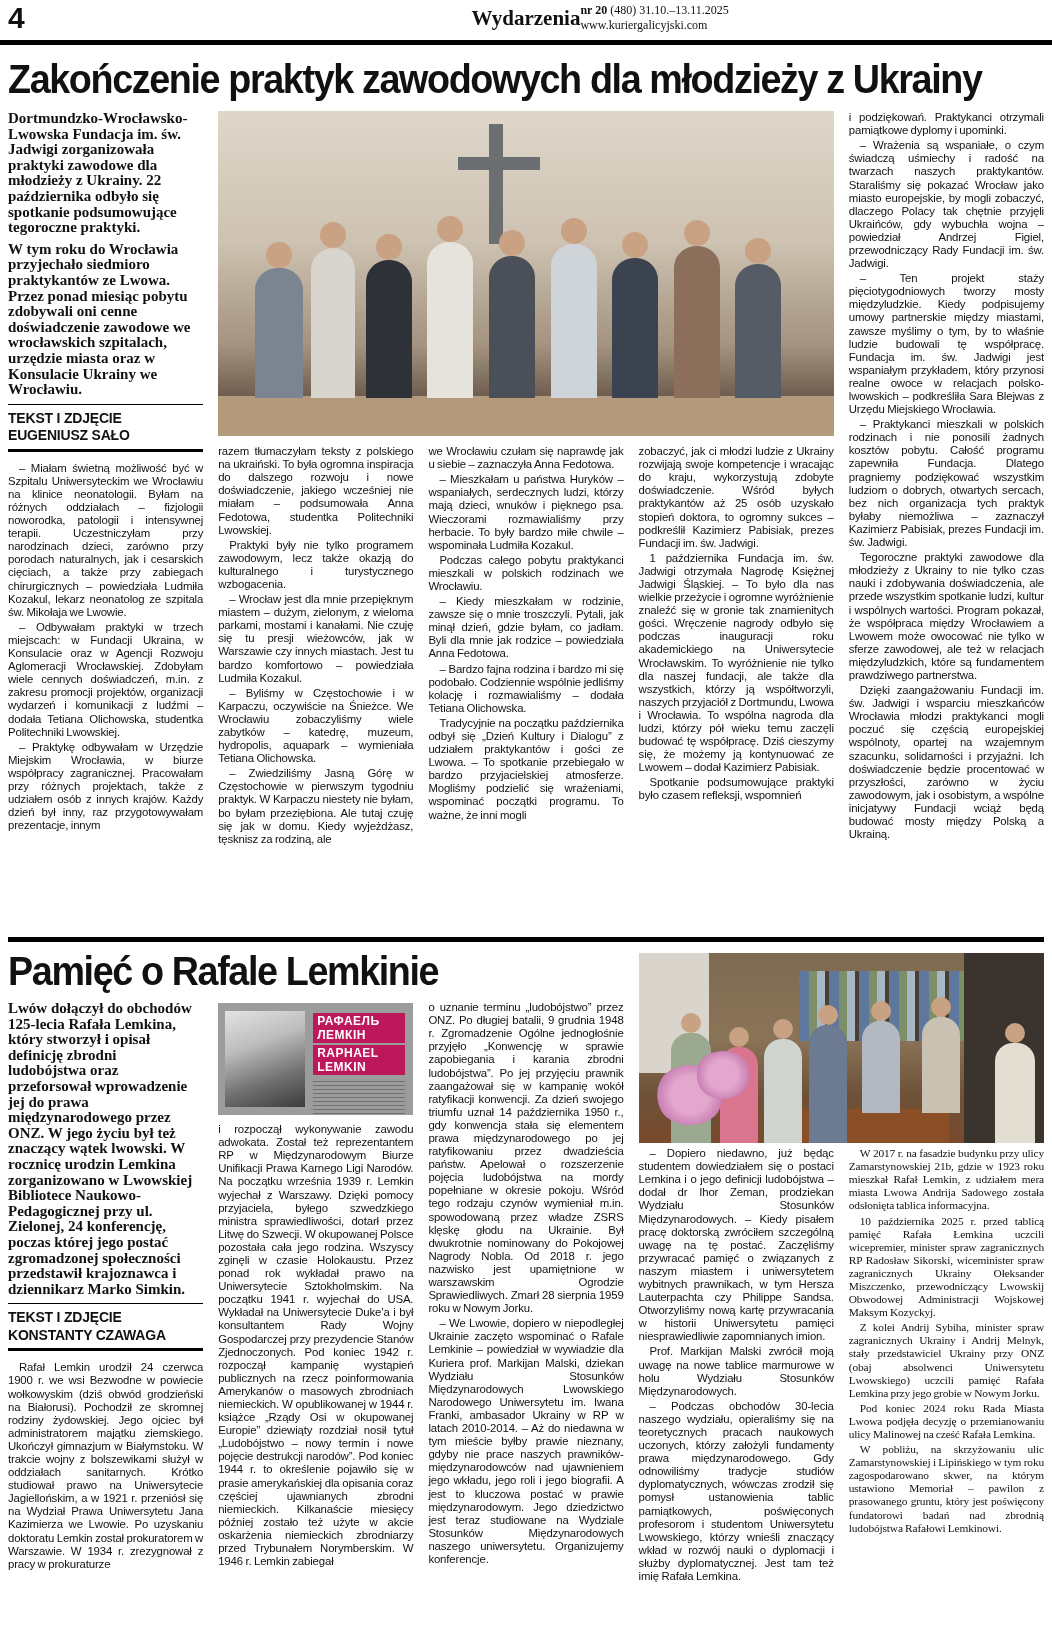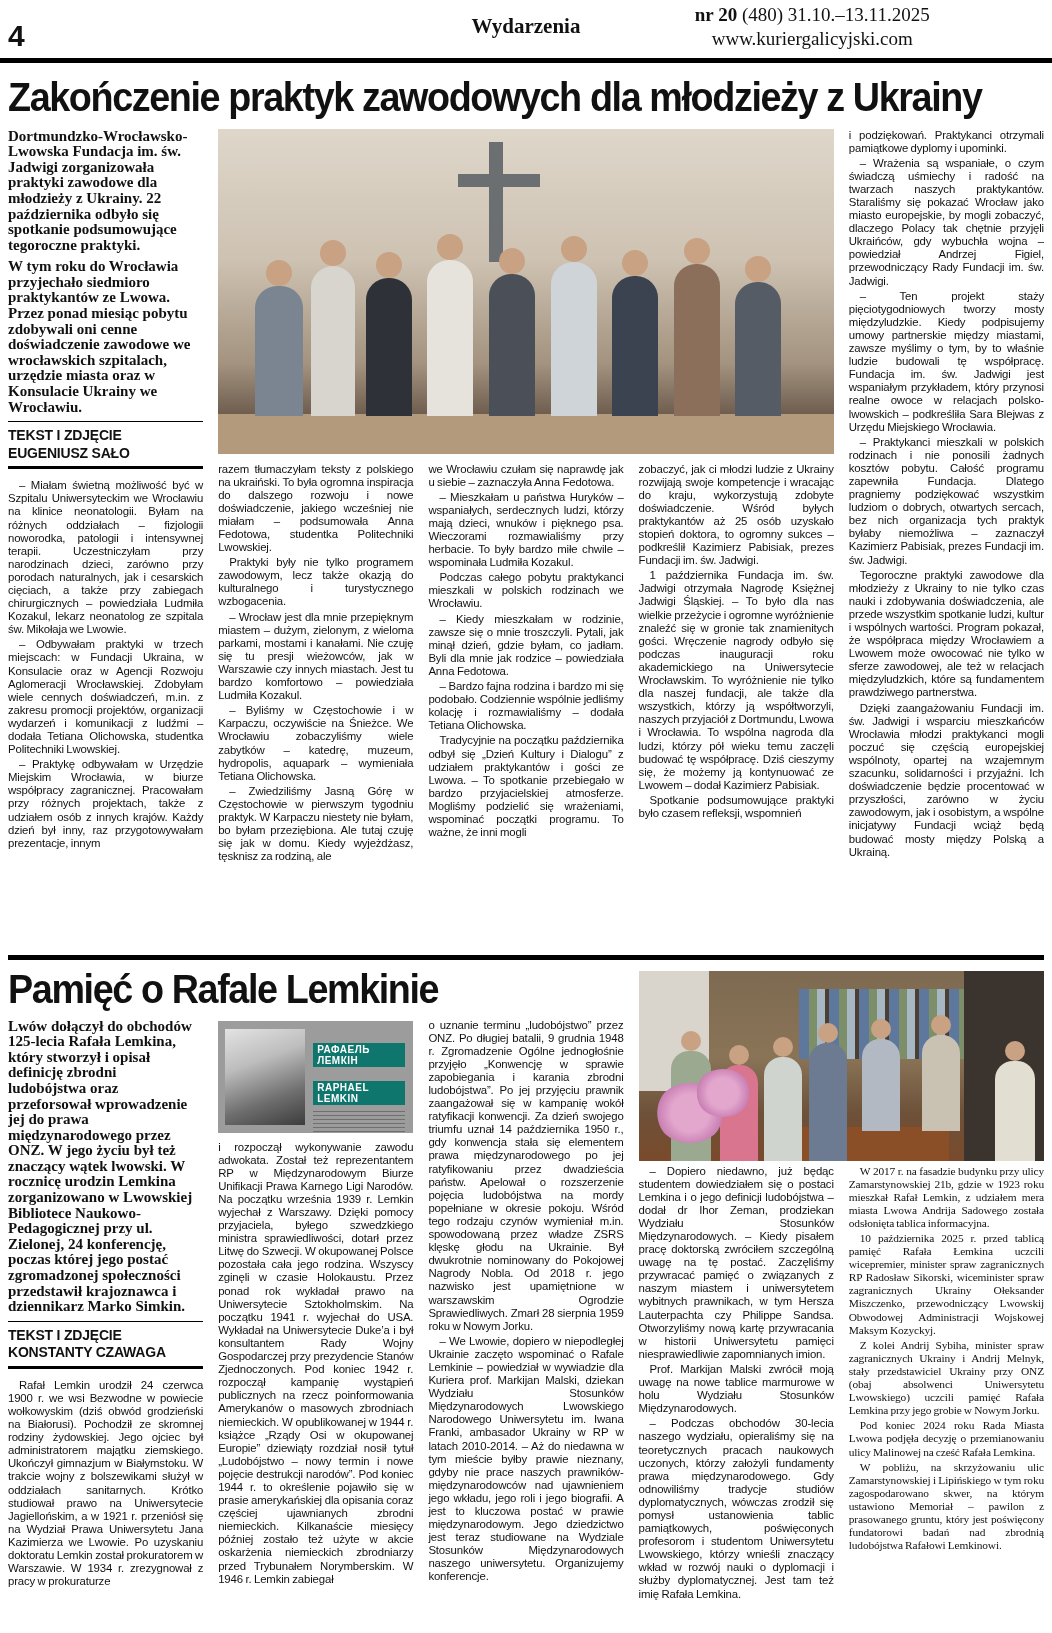--- a/index.html
+++ b/index.html
@@ -6,21 +6,21 @@
   body{width:1052px;}
   #page{position:relative;width:1052px;height:1633px;background:#ffffff;color:#111;
         overflow:hidden;font-family:"Liberation Sans",sans-serif;}
   .inner{padding:0 8px;}
 
   
   .hdr{display:grid;grid-template-columns:1fr auto 1fr;align-items:end;
        padding:3px 8px 7px 8px;border-bottom:5px solid #000;}
   .hdr-left{font-size:30px;font-weight:700;line-height:1;}
   .hdr-center{font-family:"Liberation Serif",serif;font-weight:700;font-size:21px;align-self:center;}
-  .hdr-right{text-align:center;font-family:"Liberation Serif",serif;font-size:19px;line-height:1.25;}
+  .hdr-right{text-align:left;font-family:"Liberation Serif",serif;font-size:12px;line-height:1.25;}
   .hdr-right b{font-weight:700;}
 
   
   .headline{font-weight:700;font-size:41px;line-height:1.05;letter-spacing:-1.5px;
             white-space:nowrap;transform:scaleX(.92);transform-origin:0 50%;margin:13px 0 10px 0;}
   .headline2{margin:6px 0 8px 0;}
 
   
   .grid5{display:grid;grid-template-columns:repeat(5,1fr);column-gap:15px;}
   .a1{height:892px;overflow:hidden;}
@@ -47,22 +47,22 @@
   .fig{position:absolute;bottom:38px;border-radius:22px 22px 0 0;}
   .fig::before{content:"";position:absolute;top:-26px;left:50%;transform:translateX(-50%);
                width:26px;height:26px;border-radius:50%;background:#c9a183;}
   .floor{position:absolute;left:0;right:0;bottom:0;height:40px;background:#b49a7c;}
 
   
   .photo-bw{position:relative;height:112px;margin:2px 0 8px 0;background:#9c9c9c;overflow:hidden;}
   .pbw-portrait{position:absolute;left:7px;top:8px;width:80px;height:96px;
                 background:linear-gradient(160deg,#e3e3e3 0%,#bdbdbd 35%,#6f6f6f 70%,#3c3c3c 100%);}
   .pbw-text{position:absolute;left:95px;right:8px;top:10px;}
-  .pbw-bar{display:inline-block;background:#0f766e;color:#fff;font-weight:700;font-size:10px;
-           letter-spacing:.5px;padding:1px 4px;margin:12px 0 2px 0;}
+  .pbw-bar{display:inline-block;background:#be185d;color:#fff;font-weight:700;font-size:12px;
+           letter-spacing:.5px;padding:1px 4px;margin:0 0 2px 0;}
   .pbw-lines{margin-top:4px;height:58px;
      background:repeating-linear-gradient(180deg,#6f6f6f 0 1px,transparent 1px 4px);}
 
   
   .photo2{grid-column:4/6;grid-row:1;position:relative;overflow:hidden;margin-top:-48px;height:190px;
           background:linear-gradient(180deg,#7d6a50 0%,#8a7458 45%,#6d5138 75%,#7a4a2c 100%);}
   .ph2-screen{position:absolute;left:0;top:0;width:70px;height:120px;background:#d9d5cc;}
   .ph2-door{position:absolute;right:0;top:0;width:80px;height:190px;background:#3a332e;}
   .ph2-shelf{position:absolute;left:160px;top:18px;width:180px;height:70px;
      background:repeating-linear-gradient(90deg,#5d789c 0 10px,#7d8f68 10px 18px,#a8b7c4 18px 26px,#4b3e33 26px 30px);}

